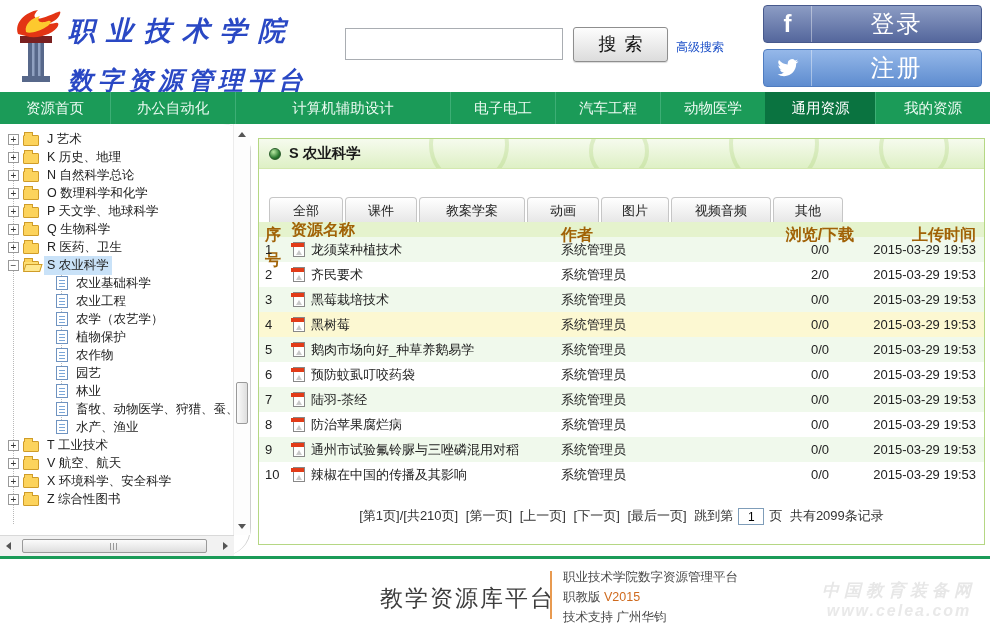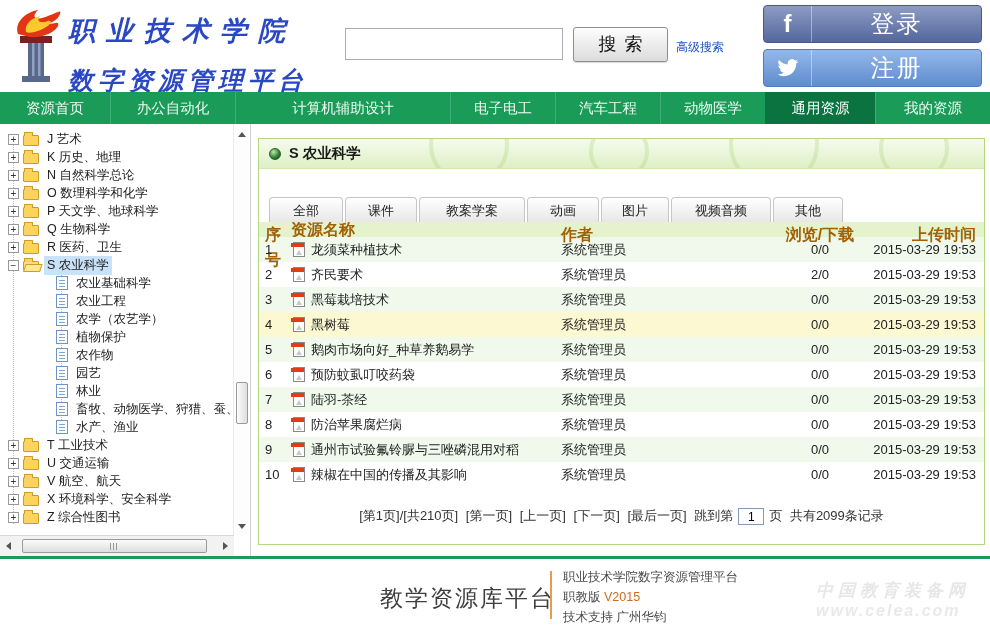--- a/index.html
+++ b/index.html
@@ -25,21 +25,21 @@
   .fb-f { font-weight:bold; font-size:24px; line-height:1; }
 
   
   .nav { position:absolute; left:0; top:92px; width:990px; height:32px; background:#1b9b58; display:flex; }
   .nav-item { height:32px; line-height:32px; text-align:center; color:#ecfaf2; font-size:14.5px; border-left:1px solid #3dae75; cursor:pointer; }
   .nav-item:first-child { border-left:none; }
   .nav-item.active { background:#0a7340; color:#fff; border-left-color:#0a7340; }
   .nw1{width:110px}.nw2{width:125px}.nw3{width:215px}.nw4{width:105px}.nw5{width:105px}.nw6{width:105px}.nw7{width:110px}.nw8{width:115px}
 
   
-  .sidebar { position:absolute; left:0; top:124px; width:251px; height:432px; background:#fff; border-right:1px solid #cfcfcf; }
+  .sidebar { position:absolute; left:0; top:124px; width:251px; height:432px; background:#fff; border-right:1px solid #cfcfcf;border-radius:28px; }
   .tree { position:absolute; left:0; top:6px; width:233px; height:404px; overflow:hidden; font-size:12.5px; color:#222; }
   .trunk1 { position:absolute; left:13px; top:8px; height:386px; border-left:1px dotted #b9b9b9; }
   .trunk2 { position:absolute; left:61px; top:140px; height:164px; border-left:1px dotted #b9b9b9; }
   .trow-t { position:relative; display:flex; align-items:center; height:18px; padding-left:8px; white-space:nowrap; cursor:pointer; }
   .trow-c { position:relative; display:flex; align-items:center; height:18px; padding-left:56px; white-space:nowrap; overflow:hidden; cursor:pointer; }
   .exp { width:11px; height:11px; border:1px solid #999; background:#fff; margin-right:4px; flex:none; position:relative; }
   .exp::before { position:absolute; left:0; top:-1px; width:9px; text-align:center; font-size:10px; line-height:11px; color:#333; }
   .exp.plus::before { content:"+"; }
   .exp.minus::before { content:"\2212"; }
   .folder { width:16px; height:11px; background:#fcd35c; border:1px solid #cf9c28; border-radius:1px; margin-right:5px; flex:none; position:relative; margin-top:2px; }
@@ -98,21 +98,21 @@
   .page-input { width:26px; height:17px; border:1px solid #7f9db9; font-size:12px; text-align:center; vertical-align:middle; outline:none; margin:0 3px; }
 
   .sepline { position:absolute; left:0; top:556px; width:990px; height:3px; background:#1b9b58; }
 
   
   .footer { position:absolute; left:0; top:559px; width:990px; height:72px; background:#fff; }
   .f-brand { position:absolute; left:380px; top:24px; font-size:23px; color:#3e3e3e; letter-spacing:2px; }
   .f-div { position:absolute; left:550px; top:12px; width:2px; height:48px; background:#e89a50; }
   .f-info { position:absolute; left:563px; top:8px; font-size:12.5px; color:#4a4a4a; line-height:20px; }
   .f-ver { color:#cf6a1e; }
-  .watermark { position:absolute; right:20px; top:20px; text-align:left; font-style:italic; font-weight:bold; color:#e7e7e7; }
+  .watermark { position:absolute; right:14px; top:20px; text-align:center; font-style:italic; font-weight:bold; color:#e7e7e7; }
   .wm1 { font-size:17px; letter-spacing:5px; }
   .wm2 { font-size:16px; letter-spacing:2px; color:#e9e9e9; }
 </style>
 </head>
 <body>
 
 <div class="top">
   <svg class="logo" viewBox="0 0 56 82">
     <rect x="20" y="36" width="16" height="34" fill="#57688a"></rect>
     <rect x="24" y="36" width="2.5" height="34" fill="#8fa0c0"></rect>
@@ -242,25 +242,20 @@
     </div>
 
     <div class="trow-t">
       <span class="exp plus"></span>
       <span class="folder"></span>
       <span class="tlabel">T 工业技术</span>
     </div>
     <div class="trow-t">
       <span class="exp plus"></span>
       <span class="folder"></span>
-      <span class="tlabel">U 交通运输</span>
-    </div>
-    <div class="trow-t">
-      <span class="exp plus"></span>
-      <span class="folder"></span>
       <span class="tlabel">V 航空、航天</span>
     </div>
     <div class="trow-t">
       <span class="exp plus"></span>
       <span class="folder"></span>
       <span class="tlabel">X 环境科学、安全科学</span>
     </div>
     <div class="trow-t">
       <span class="exp plus"></span>
       <span class="folder"></span>

